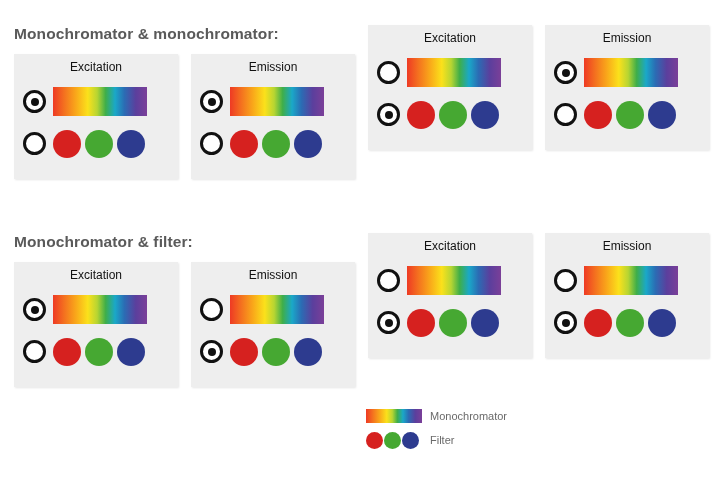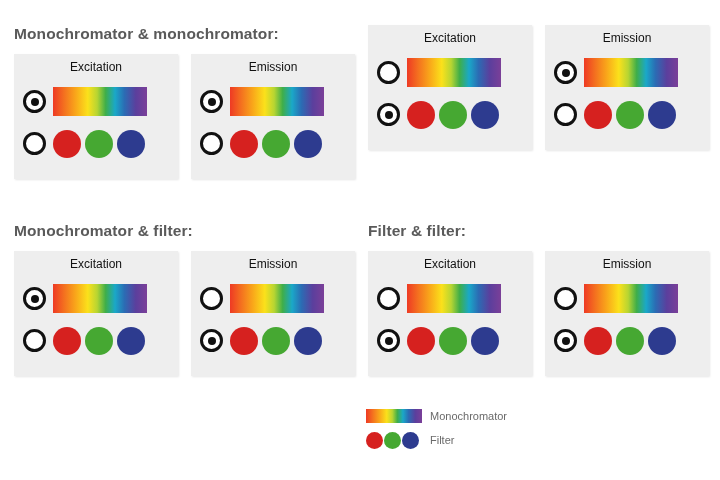--- a/index.html
+++ b/index.html
@@ -22,21 +22,21 @@
   }
 
   
   .section {
     position: absolute;
     width: 345px;
   }
   .section-col-left  { left: 14px; }
   .section-col-right { left: 368px; }
   .section-row-top    { top: 25px; }
-  .section-row-bottom { top: 222px; }
+  .section-row-bottom { top: 233px; }
 
   .section-title {
     font-size: 15.5px;
     font-weight: bold;
     color: #5a5a5a;
     letter-spacing: 0.1px;
     margin: 0 0 11px 0;
     white-space: nowrap;
   }
 
@@ -302,21 +302,20 @@
             <span class="filter-dot" style="background: rgb(70, 168, 50);"></span>
             <span class="filter-dot" style="background: rgb(45, 59, 143);"></span>
           </span>
         </div>
       </div>
 
     </div>
   </div>
 
   <div class="section section-col-right section-row-bottom">
-    <div class="section-title">Filter &amp; filter:</div>
     <div class="panels">
 
       <div class="panel">
         <div class="panel-title">Excitation</div>
         <div class="option-row row-mono">
           <span class="radio"></span>
           <span class="spectrum"></span>
         </div>
         <div class="option-row row-filter">
           <span class="radio selected">

